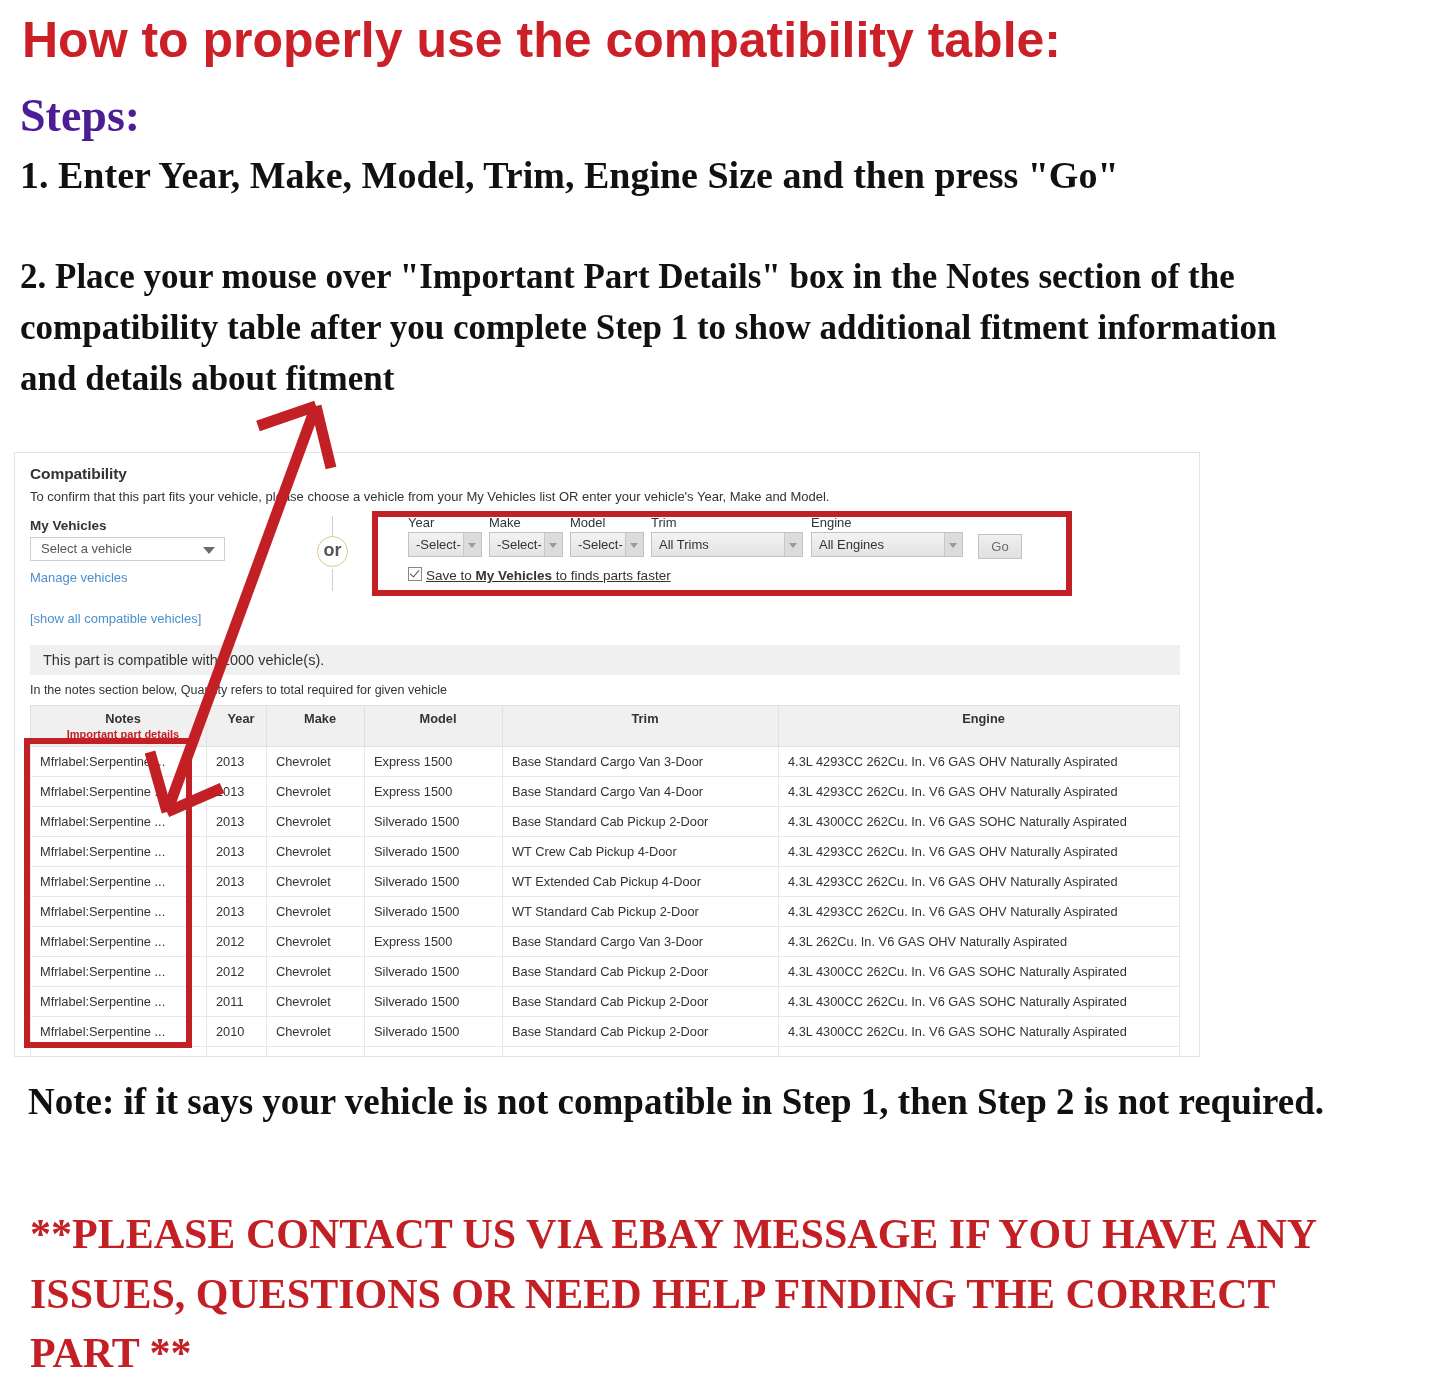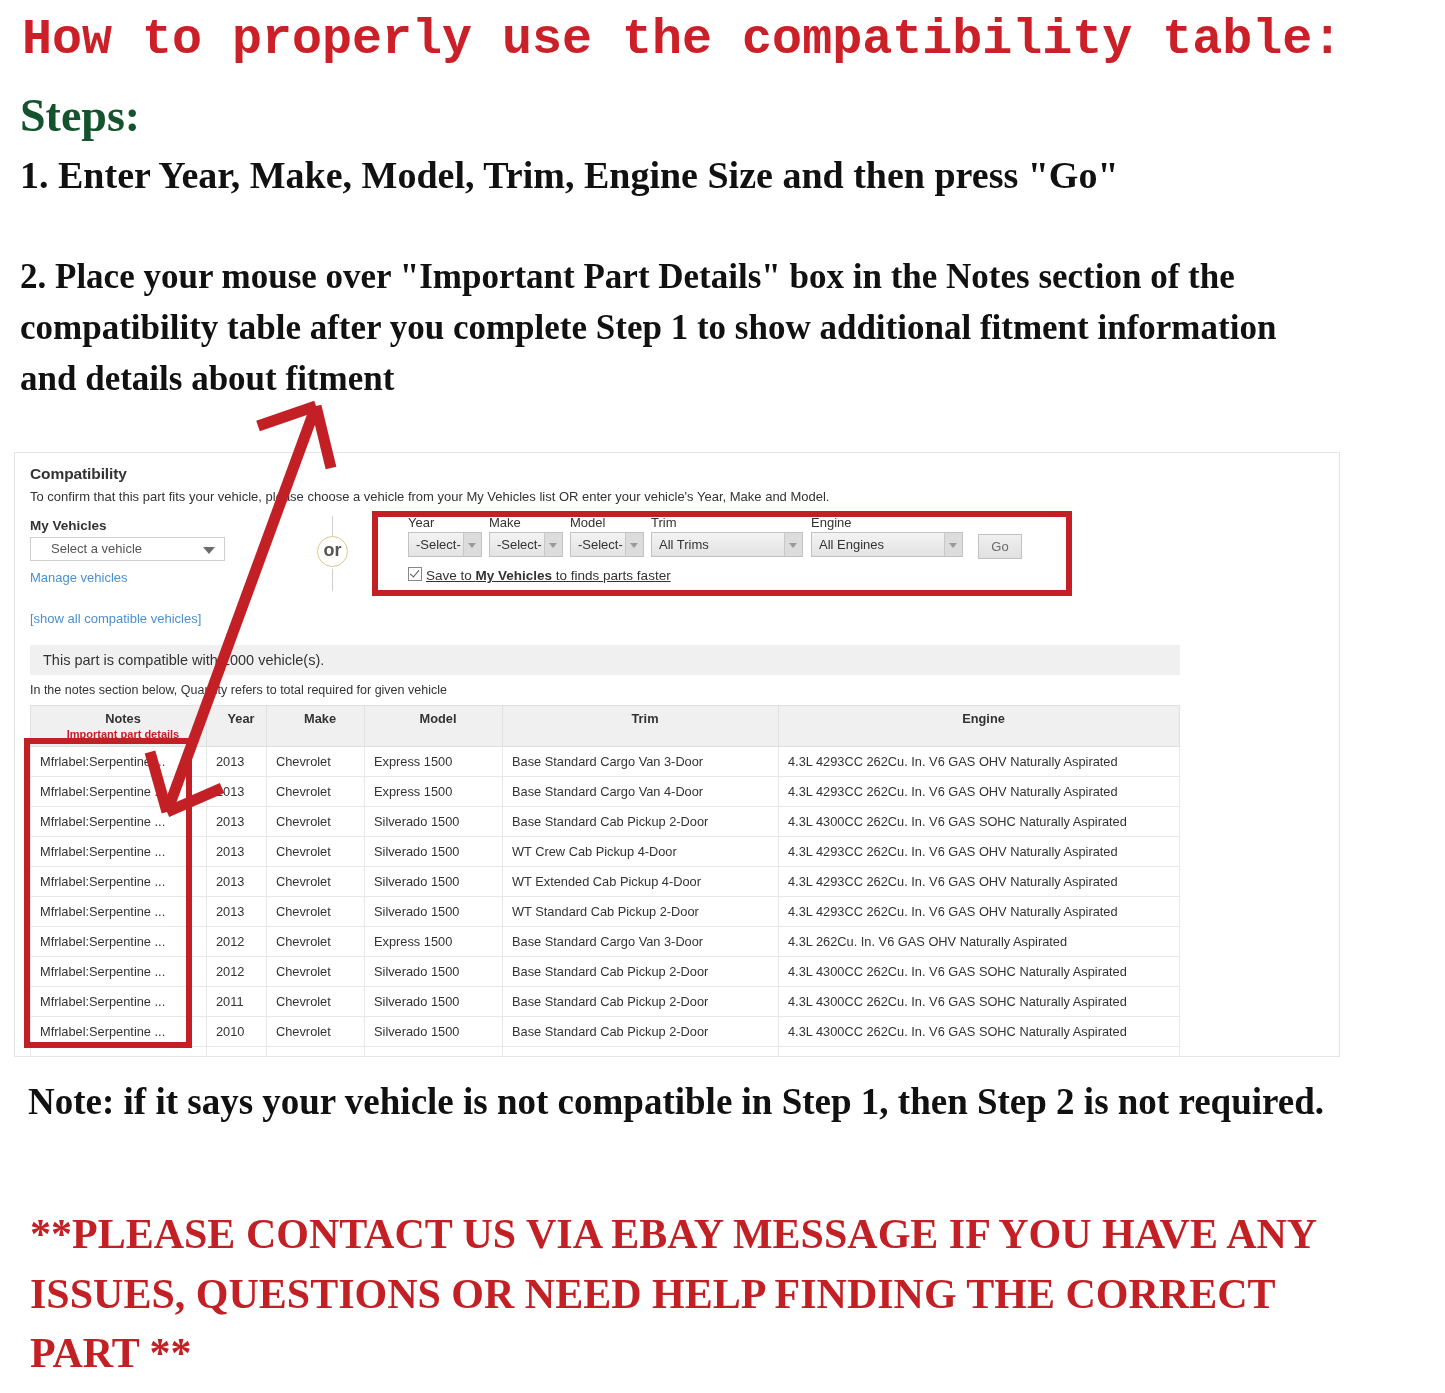--- a/index.html
+++ b/index.html
@@ -14,34 +14,34 @@
     font-family: "Liberation Sans", sans-serif;
     overflow: hidden;
   }
 
   
   .headline {
     position: absolute;
     left: 22px;
     top: 14px;
     width: 1400px;
-    font-family: Liberation Mono, monospace;
+    font-family: Liberation Sans, sans-serif;
     font-weight: bold;
     color: #CC2028;
     font-size: 50px;
     line-height: 1.05;
     white-space: nowrap;
   }
   .steps-label {
     position: absolute;
     left: 20px;
     top: 92px;
     font-family: "Liberation Serif", serif;
     font-weight: bold;
-    color: #14532d;
+    color: #4c1d95;
     font-size: 46px;
     line-height: 1.05;
   }
   .step1 {
     position: absolute;
     left: 20px;
     top: 155px;
     width: 1400px;
     font-family: "Liberation Serif", serif;
     font-weight: bold;
@@ -60,21 +60,21 @@
     color: #111111;
     font-size: 35px;
     line-height: 1.45;
   }
 
   
   .compat-panel {
     position: absolute;
     left: 14px;
     top: 452px;
-    width: 1326px;
+    width: 1186px;
     height: 605px;
     background: #ffffff;
     border: 1px solid #e4e4e4;
     box-sizing: border-box;
     overflow: hidden;
   }
   .compat-title {
     position: absolute;
     left: 15px;
     top: 12px;
@@ -104,21 +104,21 @@
     left: 15px;
     top: 84px;
     width: 195px;
     height: 24px;
     border: 1px solid #cfcfcf;
     background: #ffffff;
     box-sizing: border-box;
     font-size: 13px;
     color: #555555;
     line-height: 22px;
-    padding-left: 20px;
+    padding-left: 10px;
   }
   .veh-select .caret {
     position: absolute;
     right: 9px;
     top: 9px;
     width: 0; height: 0;
     border-left: 6px solid transparent;
     border-right: 6px solid transparent;
     border-top: 7px solid #6b6b6b;
   }

